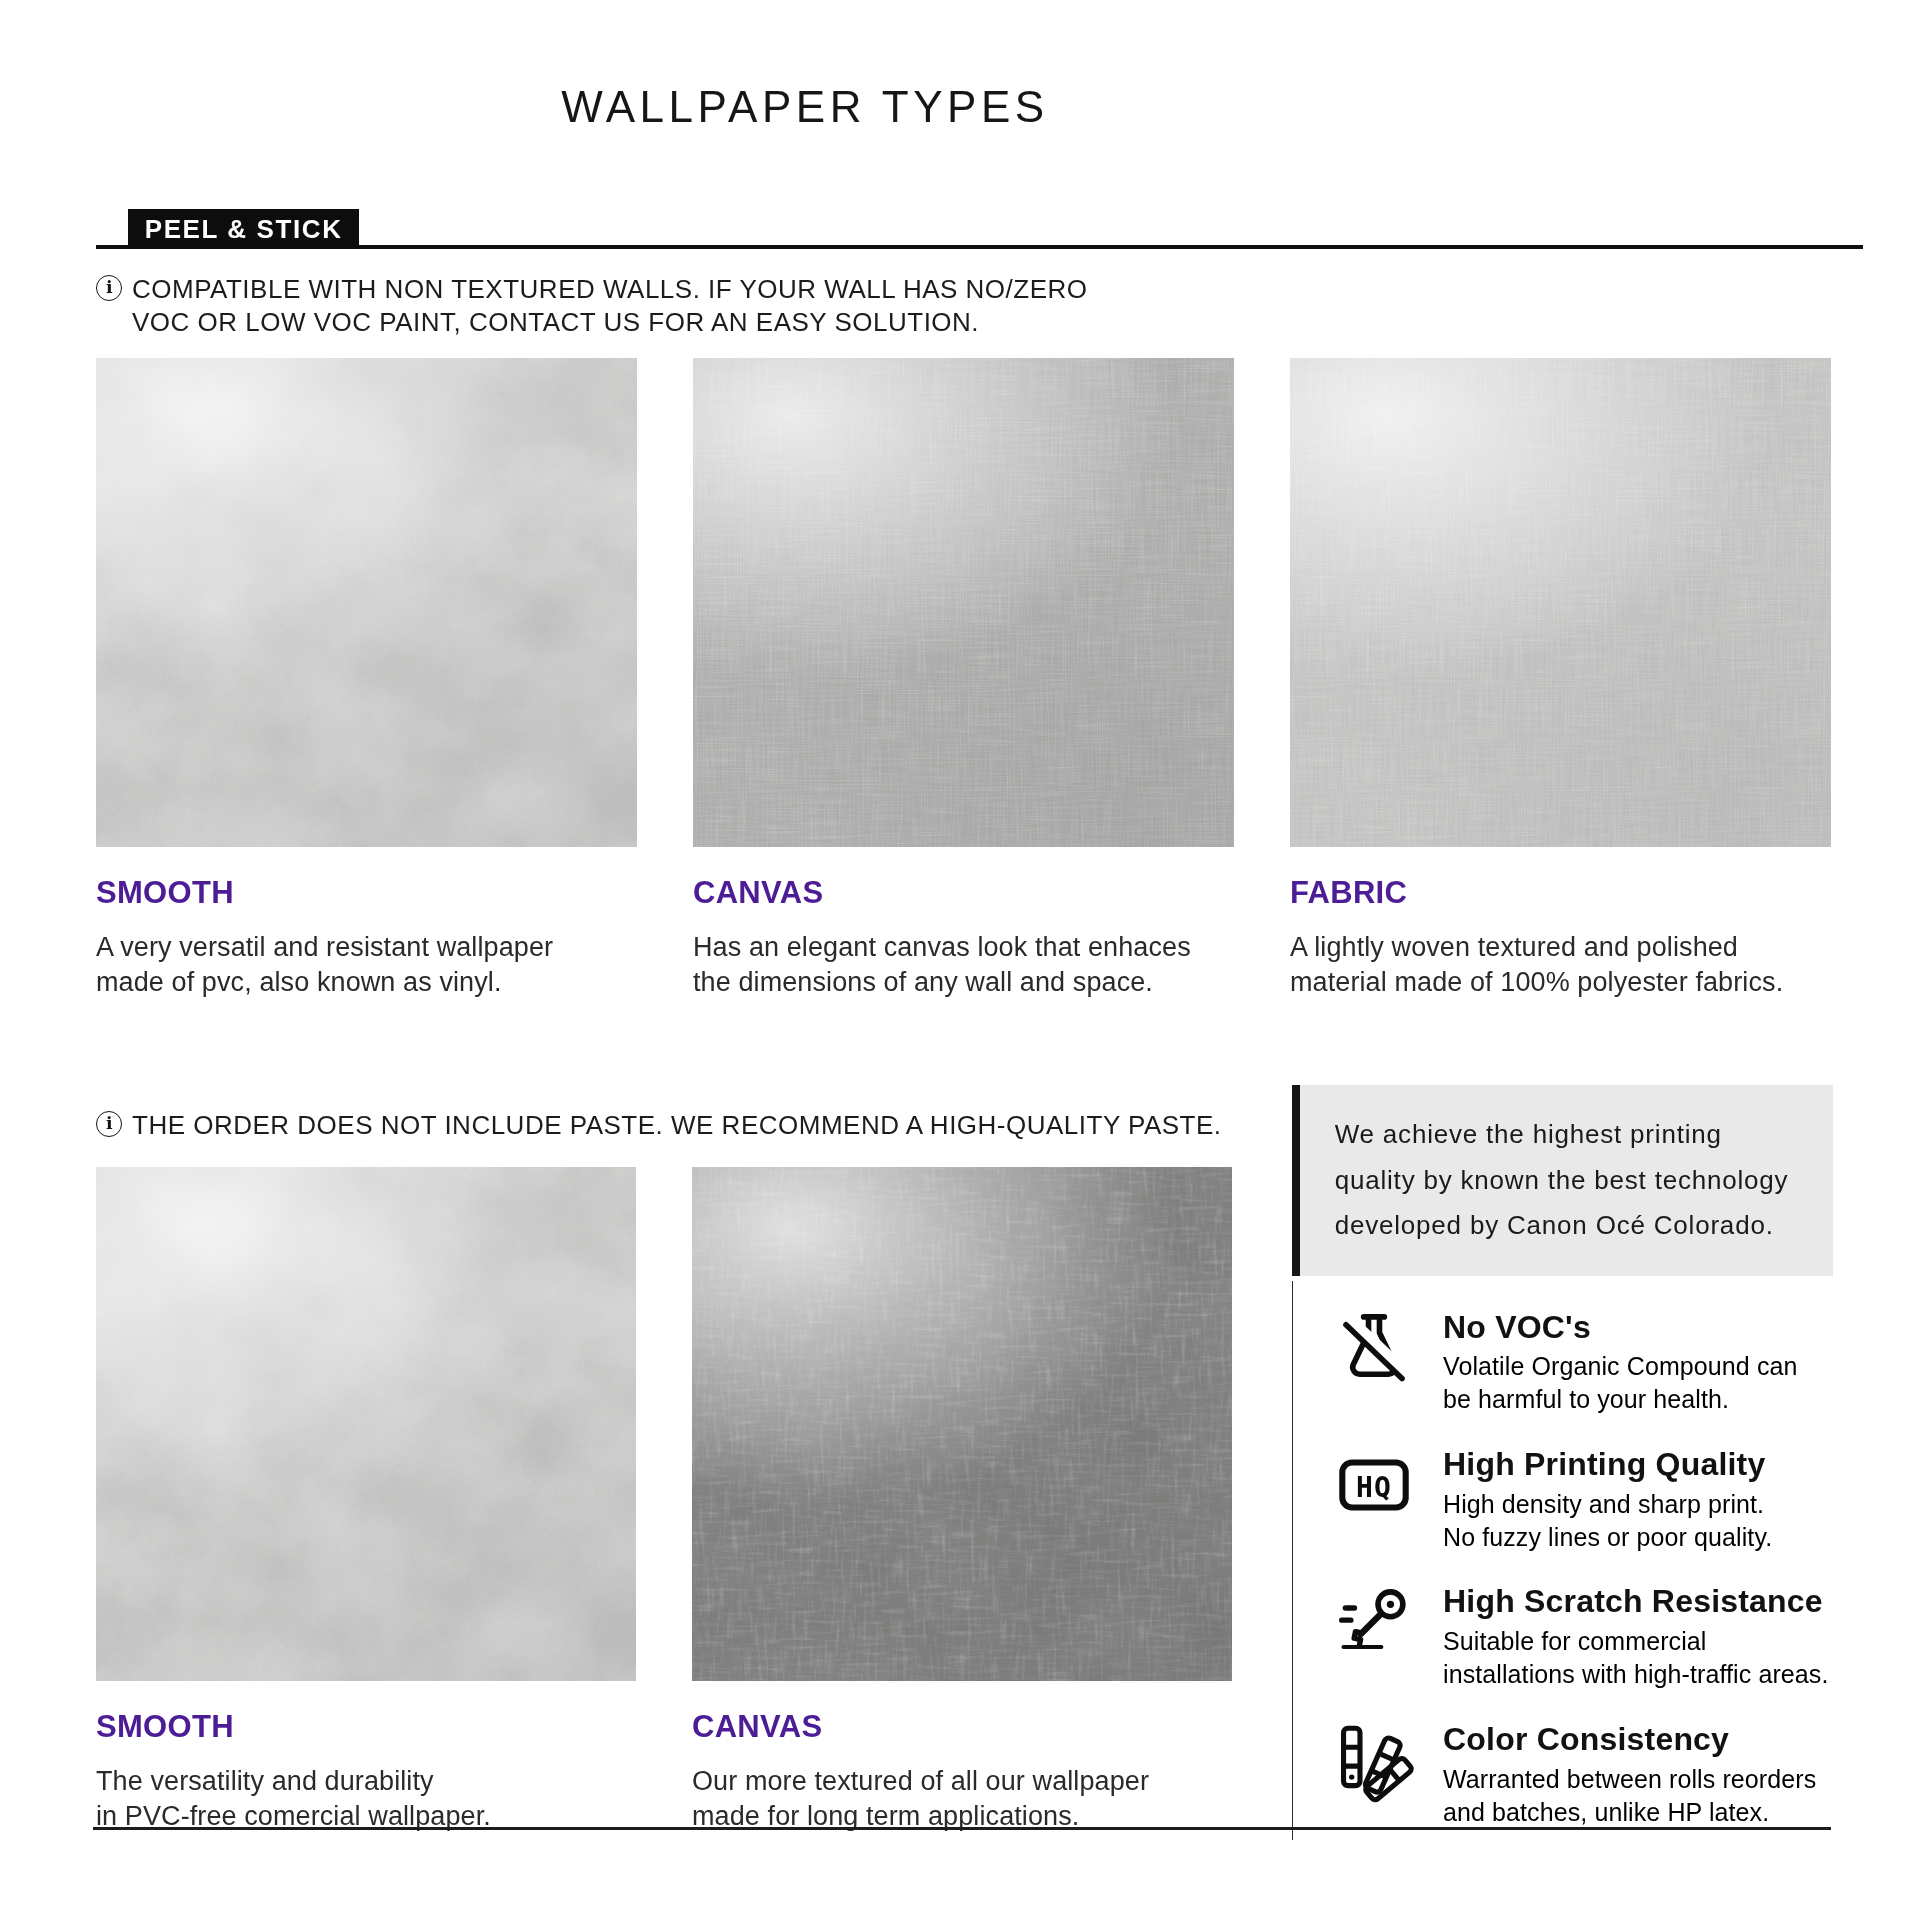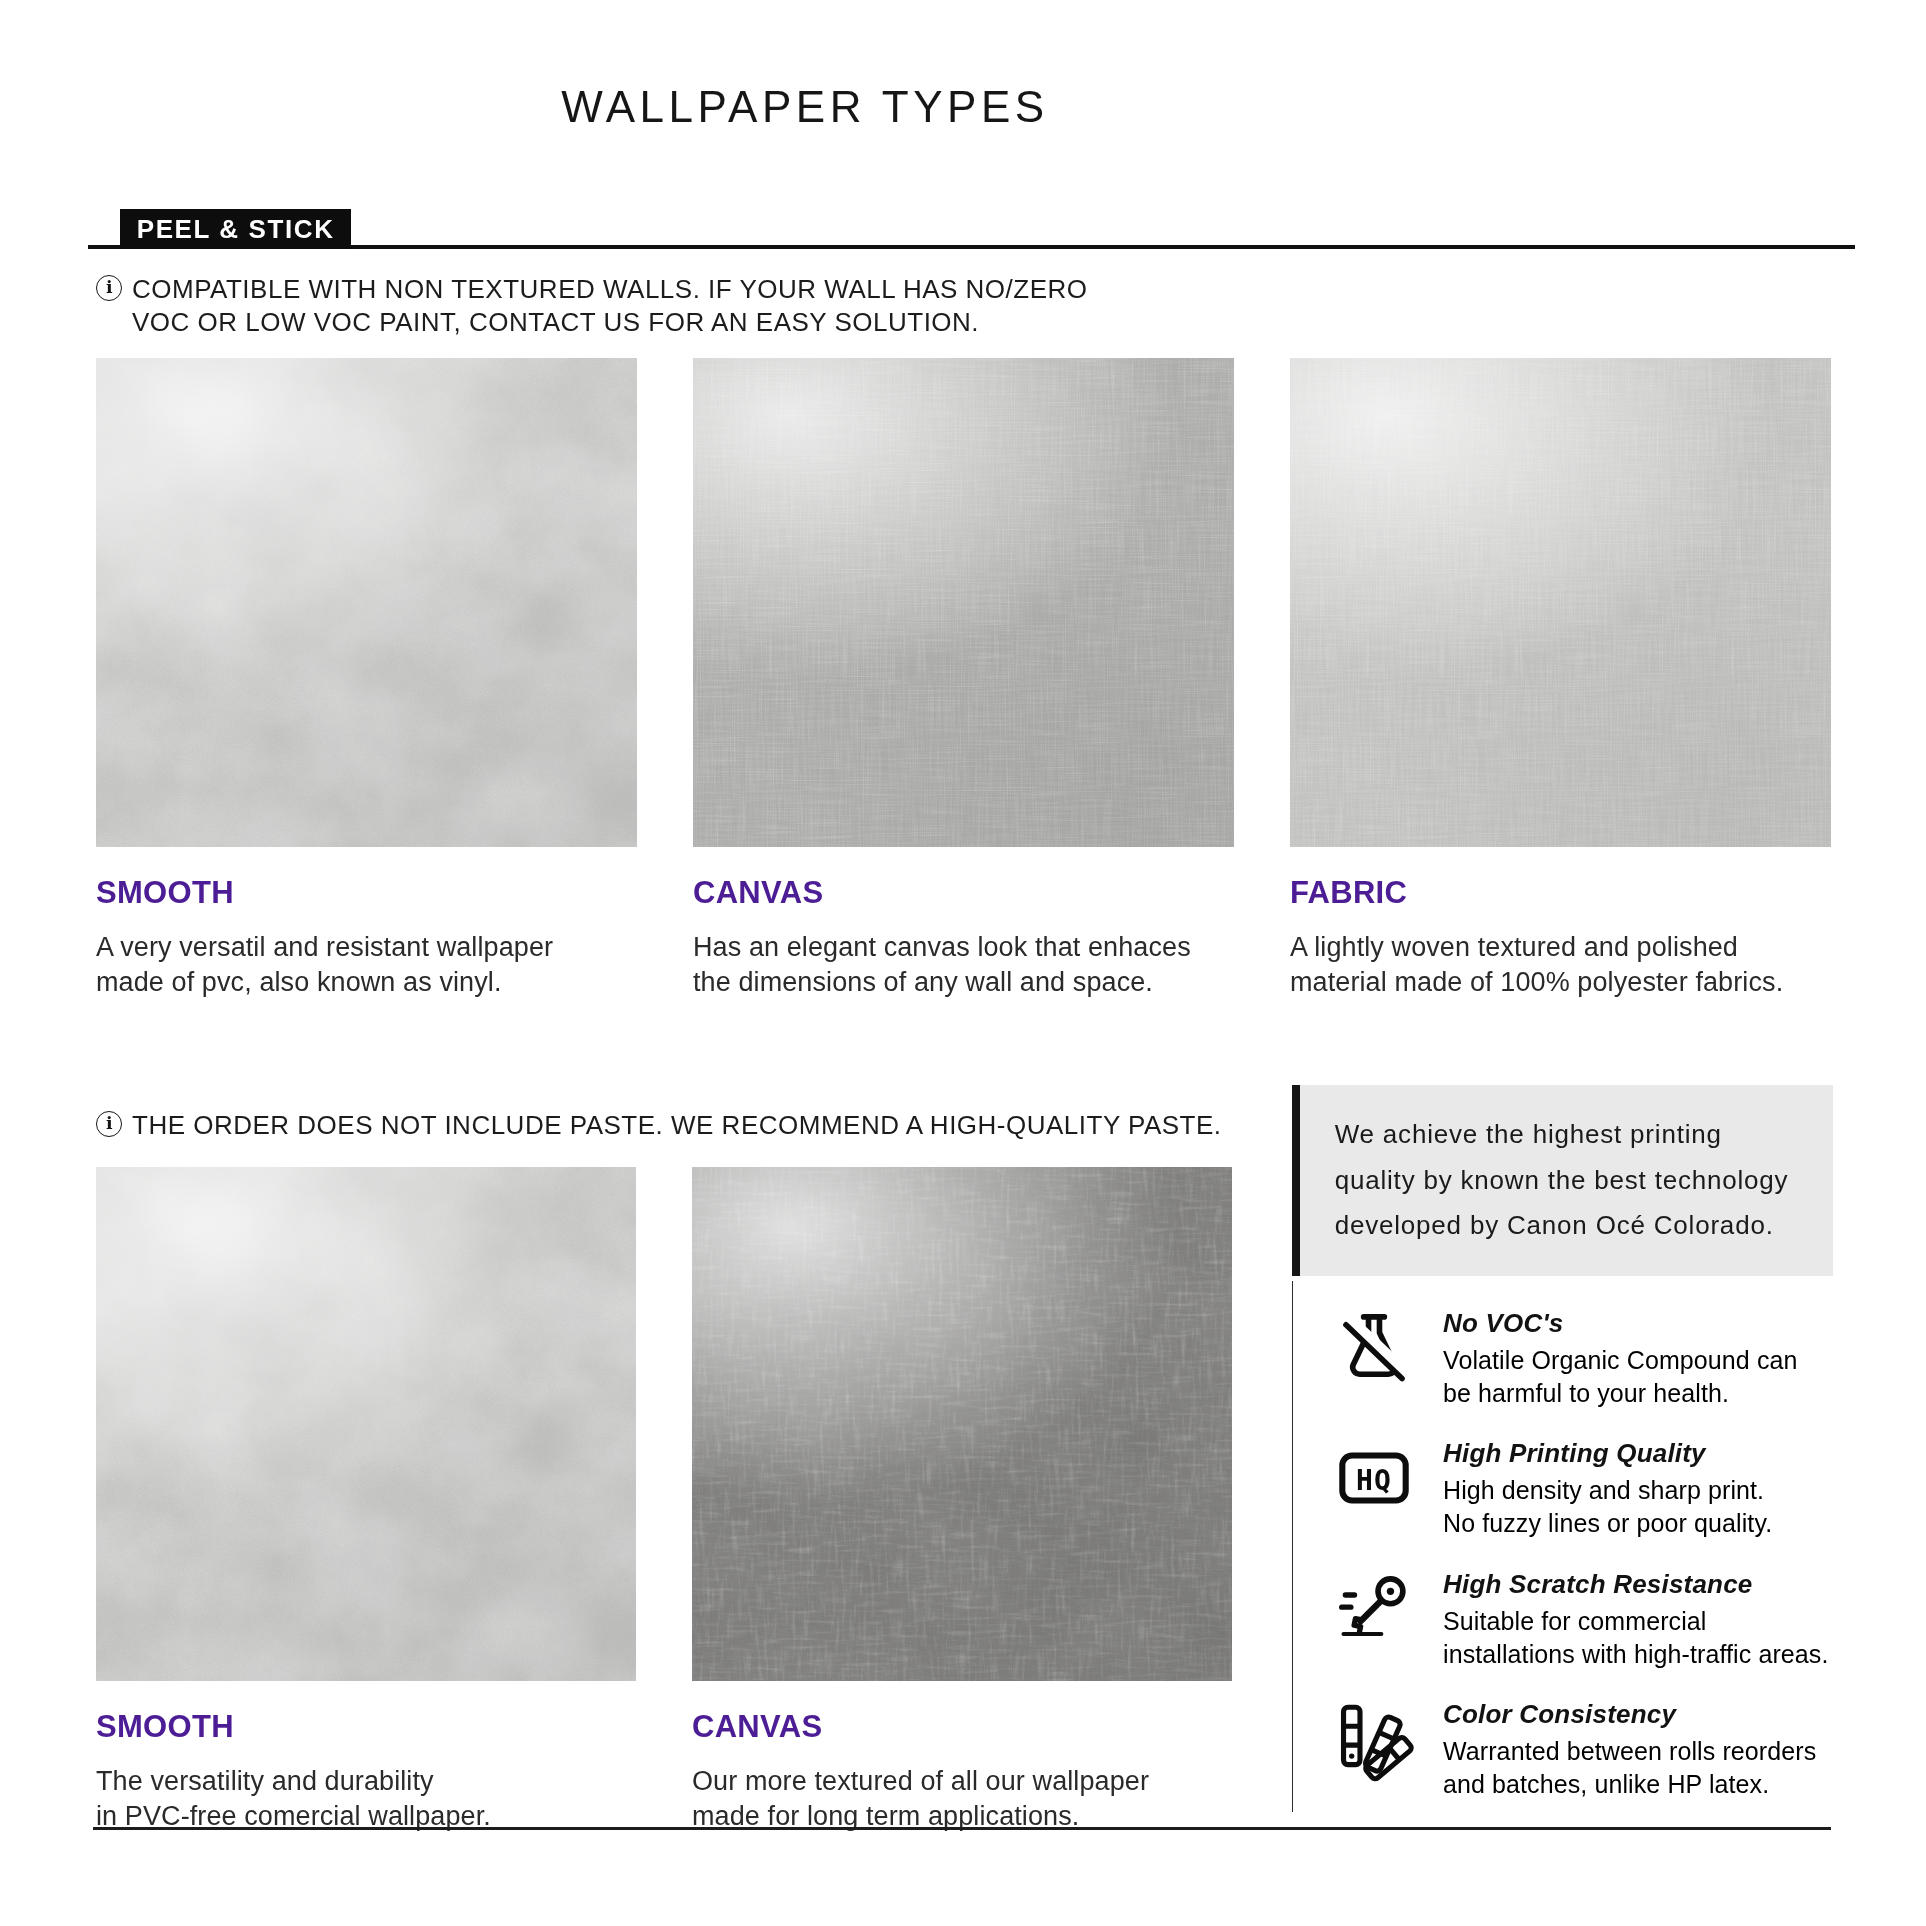--- a/index.html
+++ b/index.html
@@ -4,21 +4,21 @@
 <style>
   html,body{margin:0;padding:0;background:#ffffff;}
   .page{position:relative;width:1926px;height:1926px;background:#ffffff;overflow:hidden;
         font-family:"Liberation Sans",sans-serif;color:#141414;}
 
   
   .title{position:absolute;left:96px;top:82px;width:1418px;margin:0;text-align:center;
          font-size:44px;font-weight:400;letter-spacing:4.5px;color:#161616;white-space:nowrap;}
 
   
-  .tagrow{position:absolute;left:88px;height:40px;padding-left:32px;}
+  .tagrow{position:absolute;left:96px;height:40px;padding-left:32px;}
   .tagrow .rule{position:absolute;left:0;bottom:0;width:100%;height:4.5px;background:#101010;}
   .tagrow .tag{position:relative;z-index:1;display:inline-block;height:40px;line-height:40px;
                background:#0d0d0d;color:#ffffff;padding:0 16.7px;font-size:26px;font-weight:700;
                letter-spacing:1.6px;white-space:nowrap;}
   #peel-header{top:209px;width:1735px;}
   #traditional-header{top:1045px;width:1149px;}
 
   
   .note{position:absolute;left:96px;padding-left:36px;}
   .note .info{position:absolute;left:0;top:1.9px;width:24.4px;height:24.4px;border:1.9px solid #141414;
@@ -54,21 +54,21 @@
   .callout{display:flex;}
   .callout .bar{width:7.7px;background:#161616;flex:0 0 7.7px;}
   .callout .cbox{flex:1;background:#e9e9e9;padding:27px 13px 27px 35px;}
   .callout .cline{font-size:26px;line-height:1.75;letter-spacing:0.8px;color:#1a1a1a;white-space:nowrap;}
   .features{list-style:none;margin:5.1px 0 0 0;border-left:1.9px solid #2b2b2b;
             padding:28px 0 6.4px 39px;}
   .feat{display:flex;gap:28px;margin-bottom:29.5px;}
   .feat:last-child{margin-bottom:5px;}
   .ficon{flex:0 0 83px;display:flex;justify-content:center;align-items:flex-start;}
   .ficon svg{width:78px;height:78px;overflow:visible;}
-  .ftitle{font-size:26px;font-weight:700;letter-spacing:0.2px;color:#121212;margin-bottom:5.1px;line-height:1.15;font-style:italic;}
+  .ftitle{font-size:32px;font-weight:700;letter-spacing:0.2px;color:#121212;margin-bottom:5.1px;line-height:1.15;}
   .fdesc{font-size:25px;line-height:1.32;color:#000000;letter-spacing:0.1px;}
   .fdesc div{white-space:nowrap;}
 
   
   .bottom-rule{position:absolute;left:93px;top:1827px;width:1738px;height:3.2px;background:#1c1c1c;}
 </style>
 </head>
 <body>
 
 <svg width="0" height="0" style="position:absolute" aria-hidden="true">

